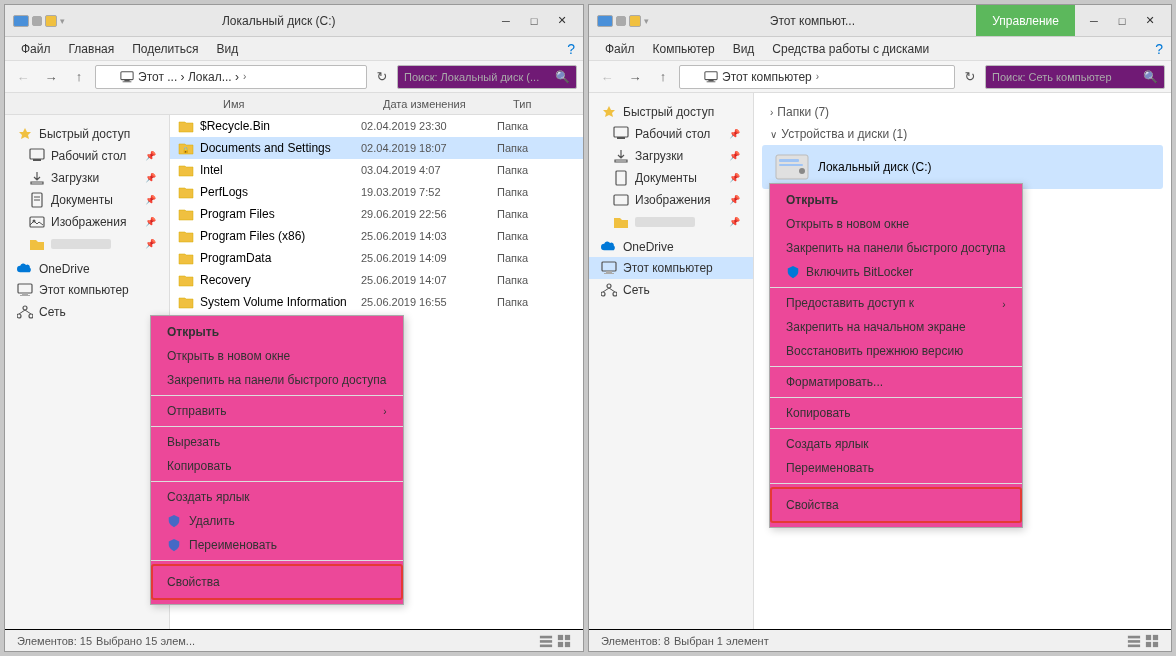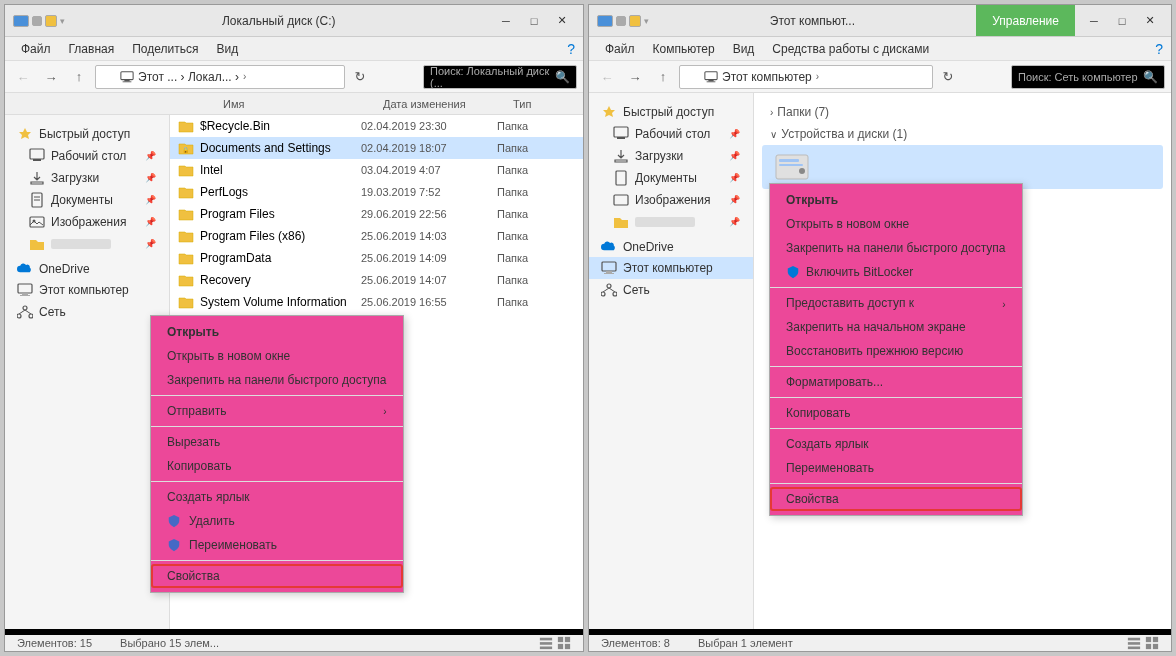--- a/index.html
+++ b/index.html
@@ -135,31 +135,30 @@
     .refresh-btn {
       width: 22px;
       height: 22px;
       border: none;
       background: transparent;
       cursor: pointer;
       color: #555;
       font-size: 13px;
     }
     .search-bar {
-      width: 154px;
+      width: 180px;
       height: 24px;
       border: 1px solid #bbb;
-      background: #000000;
+      background: #701a75;
       display: flex;
       align-items: center;
       padding: 0 6px;
       font-size: 12px;
       color: #aaa;
       border-radius: 2px;
-      margin-left: 48px;
     }
 
     
     .col-header {
       height: 22px;
       background: #f0f0f0;
       display: flex;
       align-items: center;
       border-bottom: 1px solid #ddd;
       padding-left: 210px;
@@ -248,27 +247,27 @@
     }
     .file-type {
       color: #555;
       font-size: 11px;
     }
 
     
     .status-bar {
       height: 22px;
       background: #f0f0f0;
-      border-top: 6px solid #000000;
+      border-top: 1px solid #000000;
       display: flex;
       align-items: center;
       padding: 0 12px;
       font-size: 11px;
       color: #555;
-      gap: 28px;
+      gap: 4px;
     }
 
     
     .context-menu {
       position: absolute;
       background: #ec4899;
       border: 1px solid #aaa;
       box-shadow: 2px 2px 8px rgba(0,0,0,0.2);
       z-index: 100;
       min-width: 220px;
@@ -280,21 +279,21 @@
       color: #333;
       cursor: pointer;
       display: flex;
       align-items: center;
       gap: 8px;
     }
     .cm-item.bold { font-weight: bold; }
     .cm-item.highlighted {
       border: 2px solid #e53935;
       border-radius: 3px;
-      padding: 3px 14px;
+      padding: 9px 14px;
     }
     .cm-separator {
       height: 1px;
       background: #ddd;
       margin: 3px 0;
     }
     .cm-arrow {
       margin-left: auto;
       font-size: 10px;
     }
@@ -728,20 +727,23 @@
         <span>Устройства и диски (1)</span>
       </div>
 
       <div class="drive-item selected">
         <svg width="36" height="32" viewBox="0 0 36 32">
           <rect x="2" y="4" width="32" height="24" rx="2" fill="#e0e0e0" stroke="#bbb" stroke-width="1"></rect>
           <rect x="5" y="8" width="20" height="3" rx="1" fill="#a0c4f4"></rect>
           <rect x="5" y="13" width="24" height="2" rx="1" fill="#a0c4f4"></rect>
           <circle cx="28" cy="20" r="3" fill="#888"></circle>
         </svg>
+        <div class="drive-info">
+          <div class="drive-name">Локальный диск (С:)</div>
+        </div>
       </div>
     </div>
 
     <div class="context-menu" style="left: 180px; top: 90px;">
       <div class="cm-item bold">Открыть</div>
       <div class="cm-item">Открыть в новом окне</div>
       <div class="cm-item">Закрепить на панели быстрого доступа</div>
       <div class="cm-item" style="display:flex;align-items:center;gap:6px;">
         <svg width="14" height="14" viewBox="0 0 16 16">
             <path d="M8 1l6 3v4c0 4-6 7-6 7S2 12 2 8V4z" fill="#0078d7"></path>

